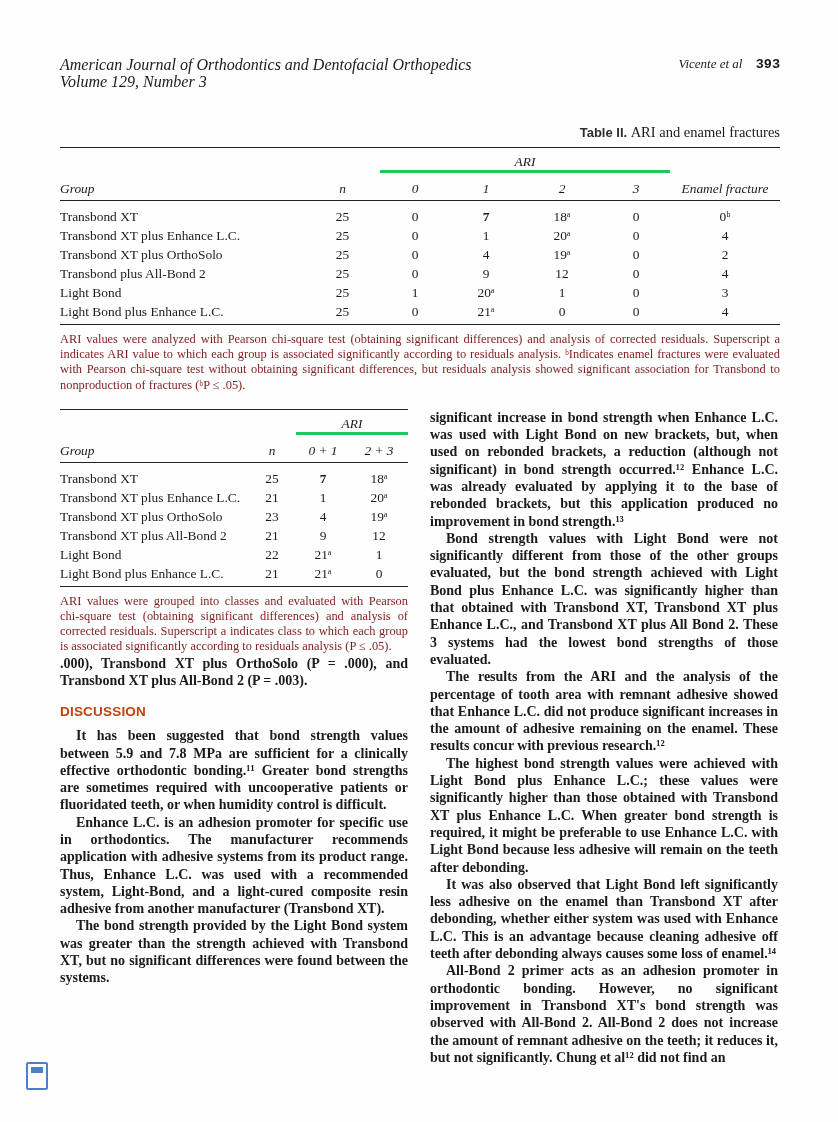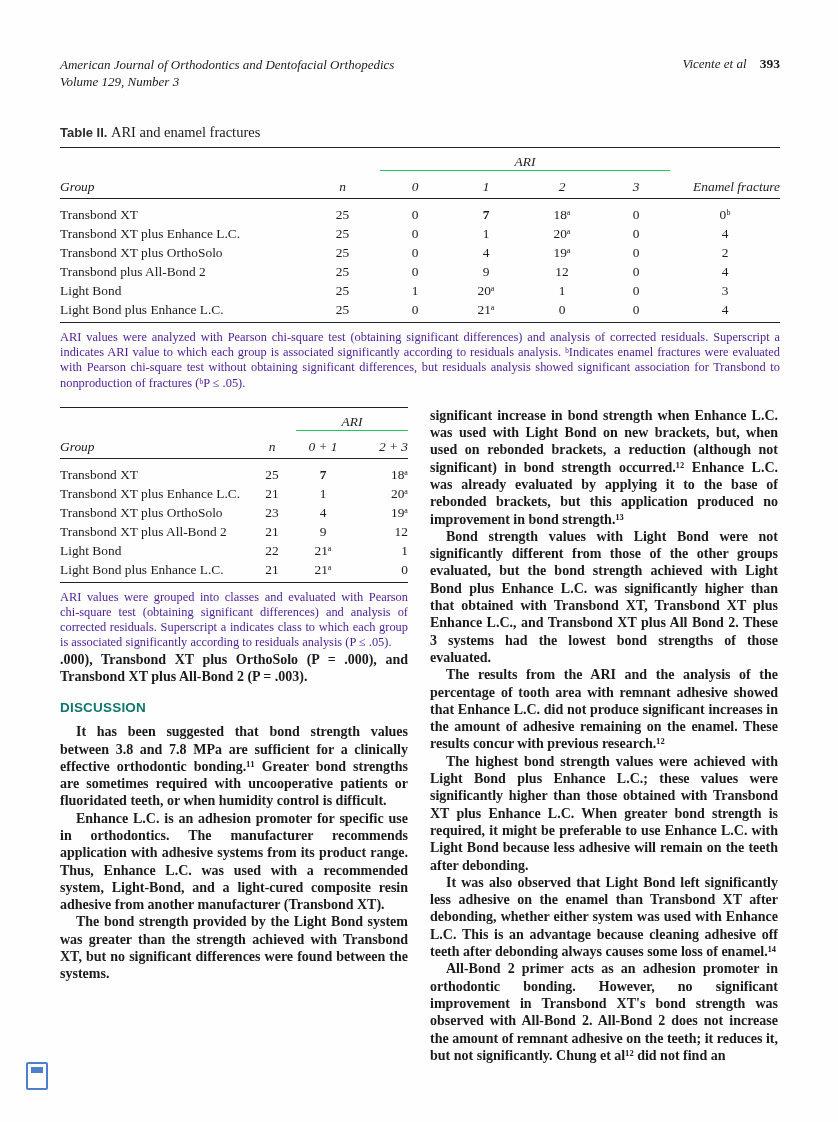--- a/index.html
+++ b/index.html
@@ -4,54 +4,54 @@
 <style>
   html,body{margin:0;padding:0;background:#e8e8e8;}
   .page{
     position:relative; width:838px; height:1122px; margin:0 auto;
     background:#fefefe; overflow:hidden; box-sizing:border-box;
     padding:56px 58px 0 60px;
     font-family:"Liberation Serif", serif; color:#1b1b1b;
   }
   
   .hdr{display:flex; justify-content:space-between; align-items:flex-start;}
-  .hdr-left{font-style:italic; font-size:13px; line-height:17px;}
+  .hdr-left{font-style:italic; font-size:16px; line-height:17px;}
   .hdr-right{font-size:13px; white-space:nowrap;}
   .hdr-right .authors{font-style:italic;}
-  .hdr-right .pageno{font-family:Liberation Serif, serif; font-weight:bold; font-size:13.5px; margin-left:10px;margin-top:20px;}
-  
-  .tbl-title{font-size:14px; margin-bottom:6px;}
+  .hdr-right .pageno{font-family:Liberation Mono, monospace; font-weight:bold; font-size:13.5px; margin-left:10px;margin-top:20px;}
+  
+  .tbl-title{font-size:14px; margin-bottom:6px;text-align:right;}
   .tbl-label{font-family:"Liberation Sans", sans-serif; font-weight:bold; font-size:13px; color:#2e2e2e;}
   .tbl-caption{font-size:14.5px;}
   table{border-collapse:collapse; width:100%; font-size:13.4px;}
   table.t2{border-top:1.6px solid #222; border-bottom:1.4px solid #222;}
   table.t3{border-top:1.6px solid #222; border-bottom:1.4px solid #222;}
   th,td{padding:0; font-weight:normal; vertical-align:bottom;}
   tr.spanner-row th{height:22px;}
-  th.spanner{font-style:italic; text-align:center; border-bottom:1px solid #22c55e; height:22px;}
+  th.spanner{font-style:italic; text-align:center; border-bottom:3px solid #22c55e; height:22px;}
   tr.colhead-row th{font-style:italic; height:24px; border-bottom:1.4px solid #222; padding-bottom:3px;}
   tbody tr td{height:19px;}
   tbody tr:first-child td{padding-top:5px;}
   tbody tr:last-child td{padding-bottom:4px;}
-  .l{text-align:left;} .c{text-align:center;} .r{text-align:right;}
+  .l{text-align:left;} .c{text-align:center;} .r{text-align:center;}
   .b{font-weight:bold;}
   .footnote{
     font-size:12.4px; line-height:15.2px; text-align:justify;
-    margin:7px 0 0 0; color:#4c1d95;
+    margin:7px 0 0 0; color:#7f1d1d;
   }
   .tableblock-2{margin-top:34px;}
   
   .columns{display:flex; gap:22px; margin-top:16px;}
   .col{width:348px; box-sizing:border-box;}
   .body-text{font-size:14px; line-height:17.3px; text-align:justify; margin:0;font-weight:bold;}
   p.indent{text-indent:16px;}
   .continuation{margin-top:0;}
   .section-heading{
     font-family:"Liberation Sans", sans-serif; font-weight:bold;
-    font-size:13.5px; letter-spacing:.2px; margin:15px 0 8px 0; color:#0f766e;
+    font-size:13.5px; letter-spacing:.2px; margin:15px 0 8px 0; color:#c2410c;
   }
   .tableblock-3 .tbl-title{margin-top:2px;}
   
   .corner-mark{
     position:absolute; left:26px; top:1062px; width:18px; height:24px;
     border:2px solid currentColor; border-radius:2px; opacity:.85;
   }
   .corner-mark::after{
     content:""; position:absolute; left:3px; top:3px; right:3px; height:6px;
     background:currentColor;
@@ -229,21 +229,21 @@
             </tr>
           </tbody>
         </table>
         <p class="footnote">ARI values were grouped into classes and evaluated with Pearson chi-square test (obtaining significant differences) and analysis of corrected residuals. Superscript a indicates class to which each group is associated significantly according to residuals analysis (P ≤ .05).</p>
       </section>
 
       <p class="body-text continuation">.000), Transbond XT plus OrthoSolo (P = .000), and Transbond XT plus All-Bond 2 (P = .003).</p>
 
       <h2 class="section-heading">DISCUSSION</h2>
 
-      <p class="body-text indent">It has been suggested that bond strength values between 3.8 and 7.8 MPa are sufficient for a clinically effective orthodontic bonding.¹¹ Greater bond strengths are sometimes required with uncooperative patients or fluoridated teeth, or when humidity control is difficult.</p>
+      <p class="body-text indent">It has been suggested that bond strength values between 5.9 and 7.8 MPa are sufficient for a clinically effective orthodontic bonding.¹¹ Greater bond strengths are sometimes required with uncooperative patients or fluoridated teeth, or when humidity control is difficult.</p>
       <p class="body-text indent">Enhance L.C. is an adhesion promoter for specific use in orthodontics. The manufacturer recommends application with adhesive systems from its product range. Thus, Enhance L.C. was used with a recommended system, Light-Bond, and a light-cured composite resin adhesive from another manufacturer (Transbond XT).</p>
       <p class="body-text indent">The bond strength provided by the Light Bond system was greater than the strength achieved with Transbond XT, but no significant differences were found between the systems.</p>
     </div>
 
     <div class="col">
       <p class="body-text">significant increase in bond strength when Enhance L.C. was used with Light Bond on new brackets, but, when used on rebonded brackets, a reduction (although not significant) in bond strength occurred.¹² Enhance L.C. was already evaluated by applying it to the base of rebonded brackets, but this application produced no improvement in bond strength.¹³</p>
       <p class="body-text indent">Bond strength values with Light Bond were not significantly different from those of the other groups evaluated, but the bond strength achieved with Light Bond plus Enhance L.C. was significantly higher than that obtained with Transbond XT, Transbond XT plus Enhance L.C., and Transbond XT plus All Bond 2. These 3 systems had the lowest bond strengths of those evaluated.</p>
       <p class="body-text indent">The results from the ARI and the analysis of the percentage of tooth area with remnant adhesive showed that Enhance L.C. did not produce significant increases in the amount of adhesive remaining on the enamel. These results concur with previous research.¹²</p>
       <p class="body-text indent">The highest bond strength values were achieved with Light Bond plus Enhance L.C.; these values were significantly higher than those obtained with Transbond XT plus Enhance L.C. When greater bond strength is required, it might be preferable to use Enhance L.C. with Light Bond because less adhesive will remain on the teeth after debonding.</p>
       <p class="body-text indent">It was also observed that Light Bond left significantly less adhesive on the enamel than Transbond XT after debonding, whether either system was used with Enhance L.C. This is an advantage because cleaning adhesive off teeth after debonding always causes some loss of enamel.¹⁴</p>

